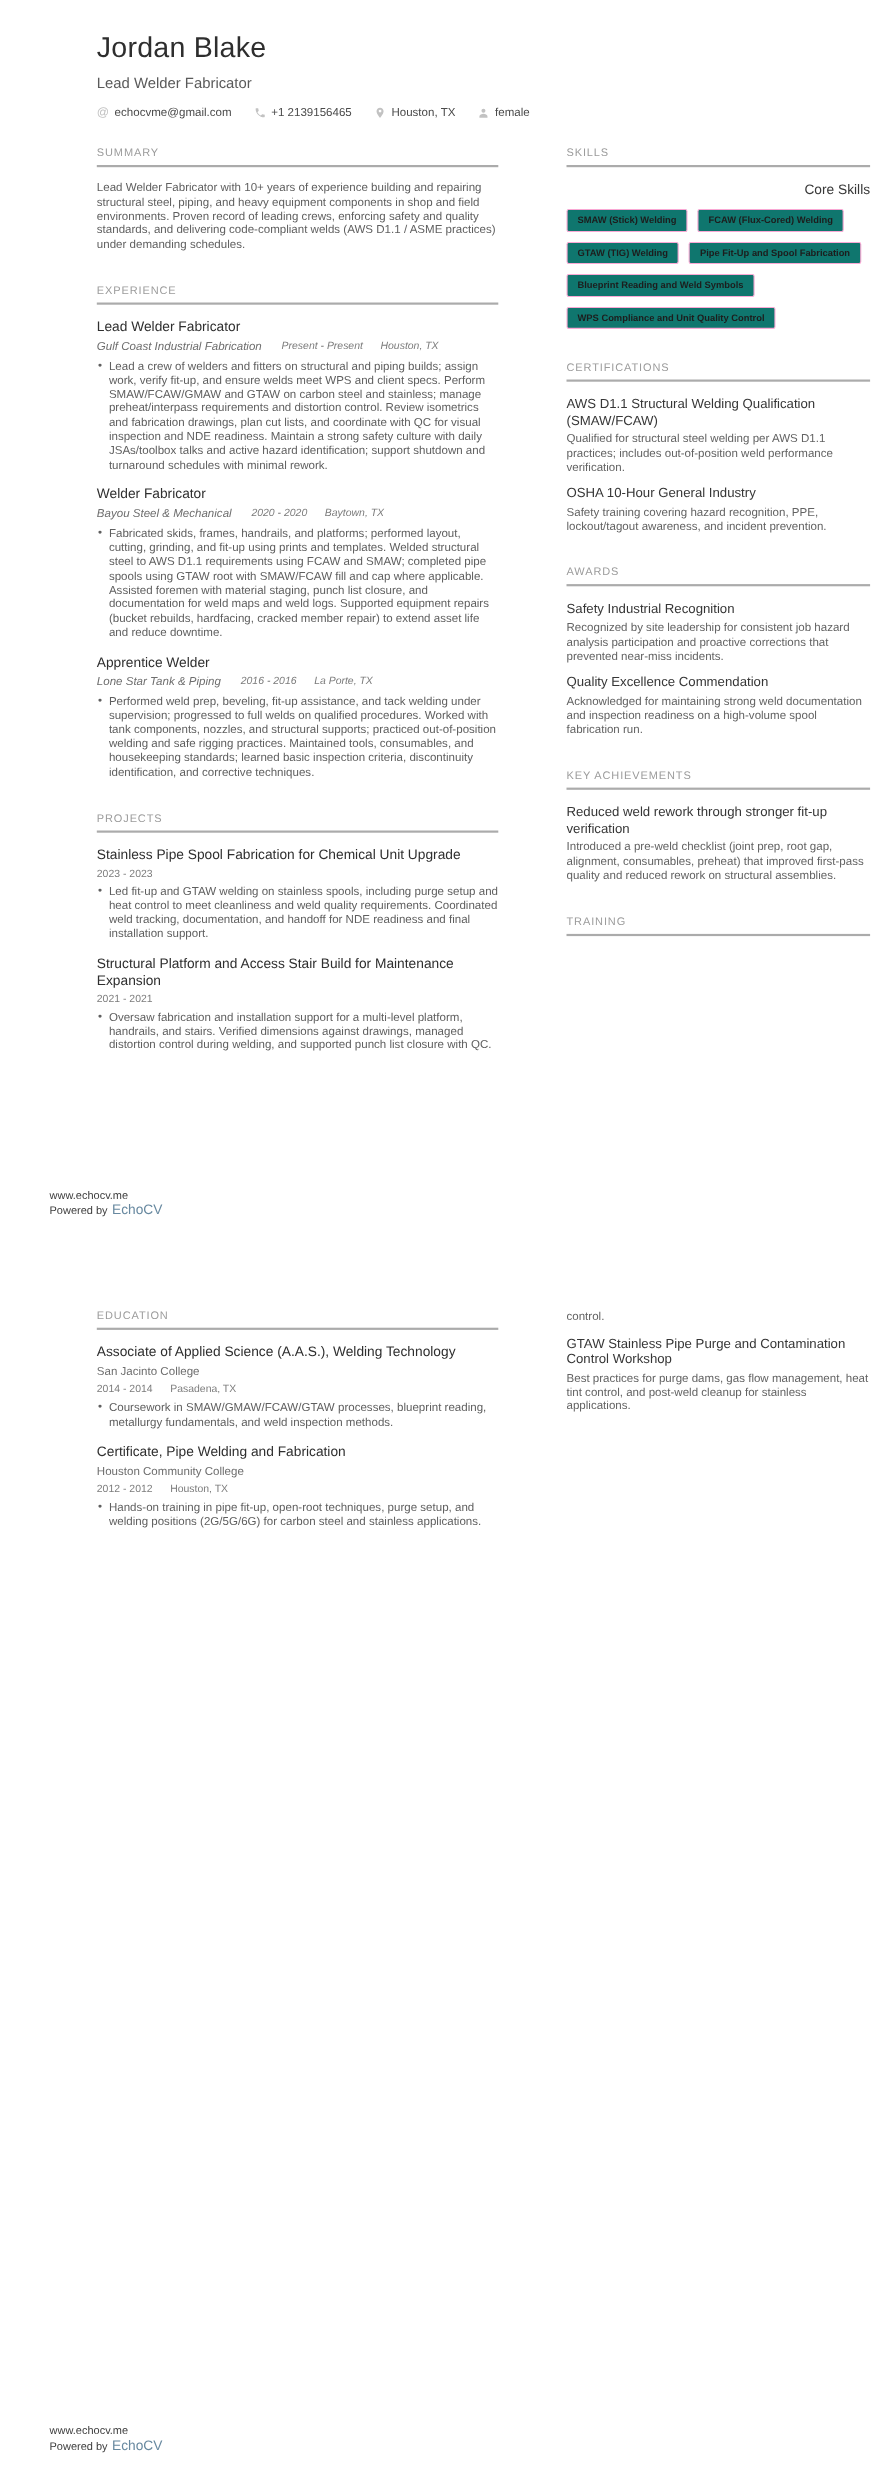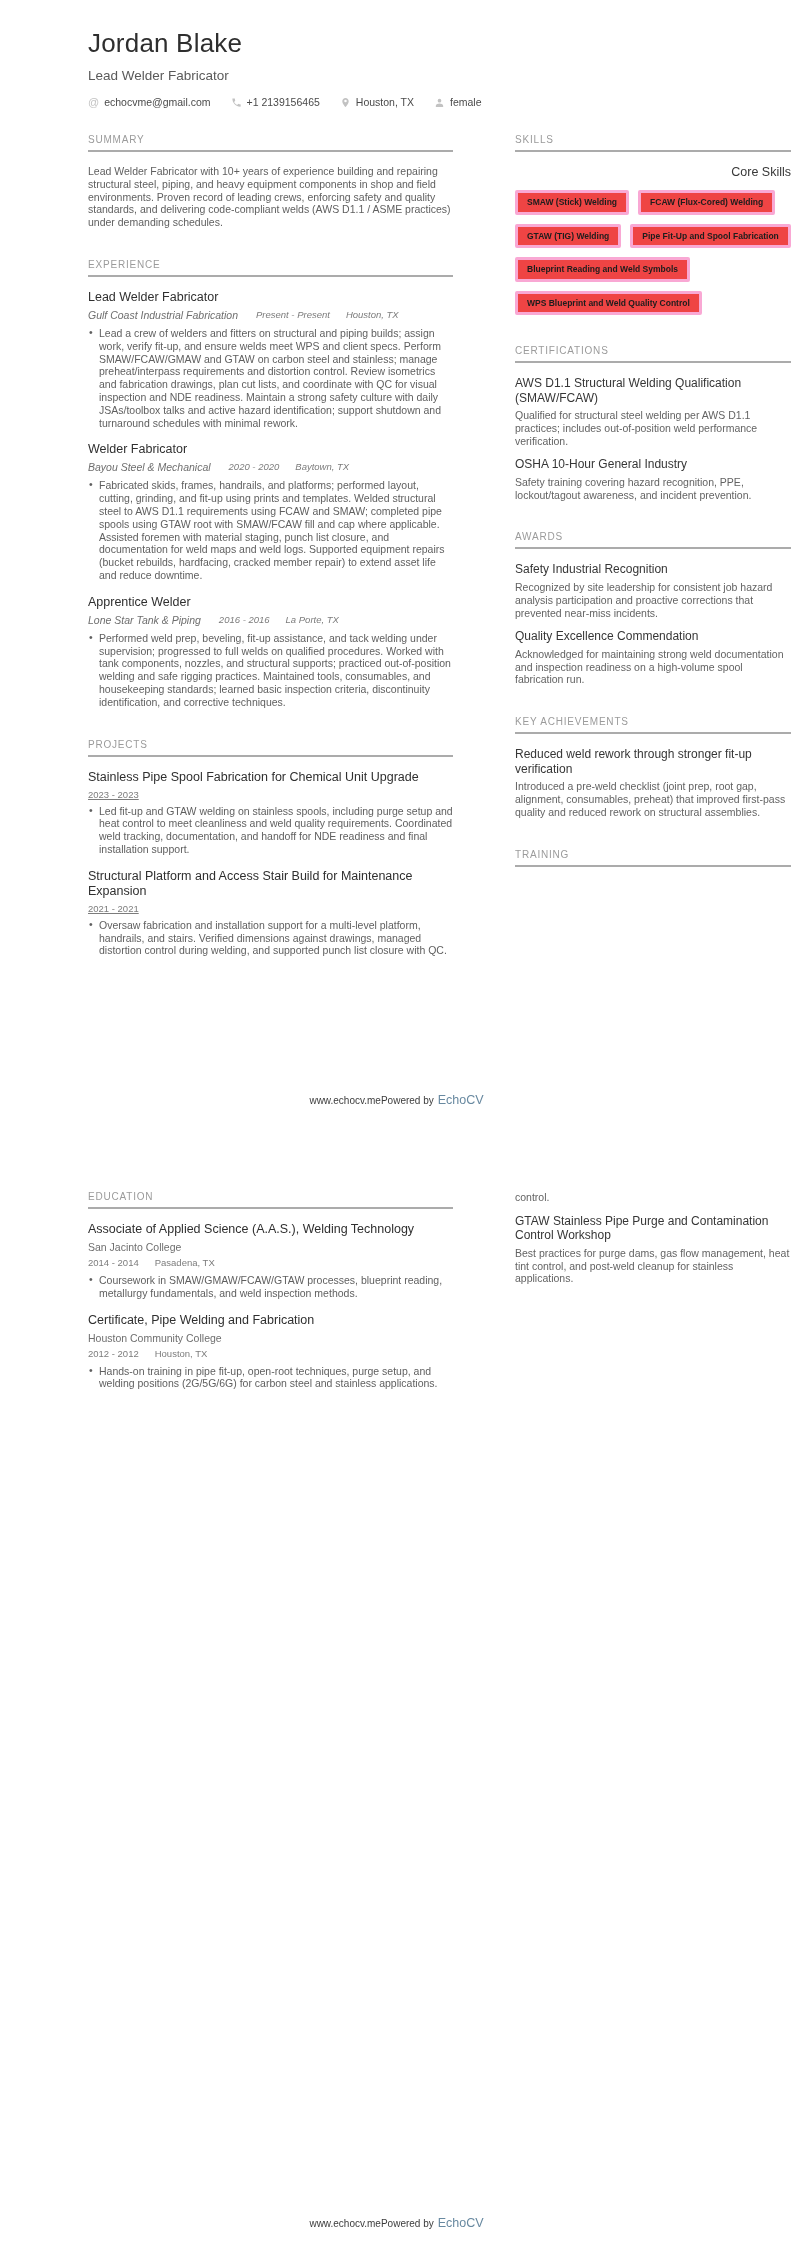--- a/index.html
+++ b/index.html
@@ -33,46 +33,46 @@
   .secrule { border-bottom: 2px solid #ababab; margin: 5px 0 13px; }
 
   .body, .bullet, .rdesc { font-size: 10.5px; line-height: 12.8px; color: #5f5f5f; }
 
   
   .job, .proj, .eitem { margin-bottom: 13px; }
   .jtitle, .ptitle, .etitle { font-size: 12.5px; color: #2f2f2f; margin-bottom: 4px; line-height: 15px; }
   .jmeta { display: flex; align-items: flex-start; font-size: 10.5px; color: #6e6e6e; margin-bottom: 6px; font-style: italic; }
   .jmeta .dates { font-size: 9.5px; color: #7c7c7c; margin-left: 18px; }
   .jmeta .loc { font-size: 9.5px; color: #7c7c7c; margin-left: 16px; }
-  .pdates { font-size: 9.5px; color: #7c7c7c; margin-bottom: 5px; text-decoration: underline; }
+  .pdates { font-size: 9.5px; color: #7c7c7c; margin-bottom: 5px; }
   .bullet { position: relative; padding-left: 11px; }
   .bullet::before { content: "\2022"; position: absolute; left: 1px; top: -1px; color: #5f5f5f; }
 
   
   .group-title { font-size: 12.5px; color: #383838; margin: 1px 0 11px; text-align: right; }
   .chips { display: flex; flex-wrap: wrap; gap: 9px; }
   .chip {
-    border: 3px solid #f9a8d4; border-radius: 2px; background: #ef4444;
+    border: 1px solid #f9a8d4; border-radius: 2px; background: #0f766e;
     padding: 5px 9px; font-size: 8.5px; font-weight: 700; color: #1d1d1d; line-height: 1;
     white-space: nowrap;
   }
 
   
   .ritem { margin-bottom: 10px; }
   .rtitle { font-size: 12px; color: #363636; line-height: 14.5px; margin-bottom: 4px; }
   .rdesc { color: #636363; }
   .cont { margin-bottom: 10px; }
 
   
   .eschool { font-size: 10.5px; color: #6e6e6e; margin-bottom: 4px; }
   .emeta { display: flex; align-items: baseline; font-size: 9.5px; color: #7c7c7c; margin-bottom: 6px; }
   .emeta .eloc { margin-left: 16px; }
 
   
-  .footer { position: absolute; left: 45px; right: 46px; bottom: 16px; display: flex; justify-content: center; align-items: baseline; }
+  .footer { position: absolute; left: 45px; right: 46px; bottom: 16px; display: flex; justify-content: center; align-items: baseline; flex-direction: column; }
   .site { font-size: 10px; color: #3c3c3c; text-decoration: none; }
   .powered { font-size: 10px; color: #3c3c3c; }
   .brand { font-size: 12.5px; font-weight: 500; margin-left: 4px; }
 </style>
 </head>
 <body>
 
 <div class="page page1">
   <div class="inner">
 
@@ -181,21 +181,21 @@
         <section class="sec">
           <div class="seclabel">SKILLS</div>
           <div class="secrule"></div>
           <div class="group-title">Core Skills</div>
           <div class="chips">
             <span class="chip">SMAW (Stick) Welding</span>
             <span class="chip">FCAW (Flux-Cored) Welding</span>
             <span class="chip">GTAW (TIG) Welding</span>
             <span class="chip">Pipe Fit-Up and Spool Fabrication</span>
             <span class="chip">Blueprint Reading and Weld Symbols</span>
-            <span class="chip">WPS Blueprint and Weld Quality Control</span>
+            <span class="chip">WPS Compliance and Unit Quality Control</span>
           </div>
         </section>
 
         <section class="sec">
           <div class="seclabel">CERTIFICATIONS</div>
           <div class="secrule"></div>
           <div class="ritem">
             <div class="rtitle">AWS D1.1 Structural Welding Qualification (SMAW/FCAW)</div>
             <p class="rdesc">Qualified for structural steel welding per AWS D1.1 practices; includes out-of-position weld performance verification.</p>
           </div>

